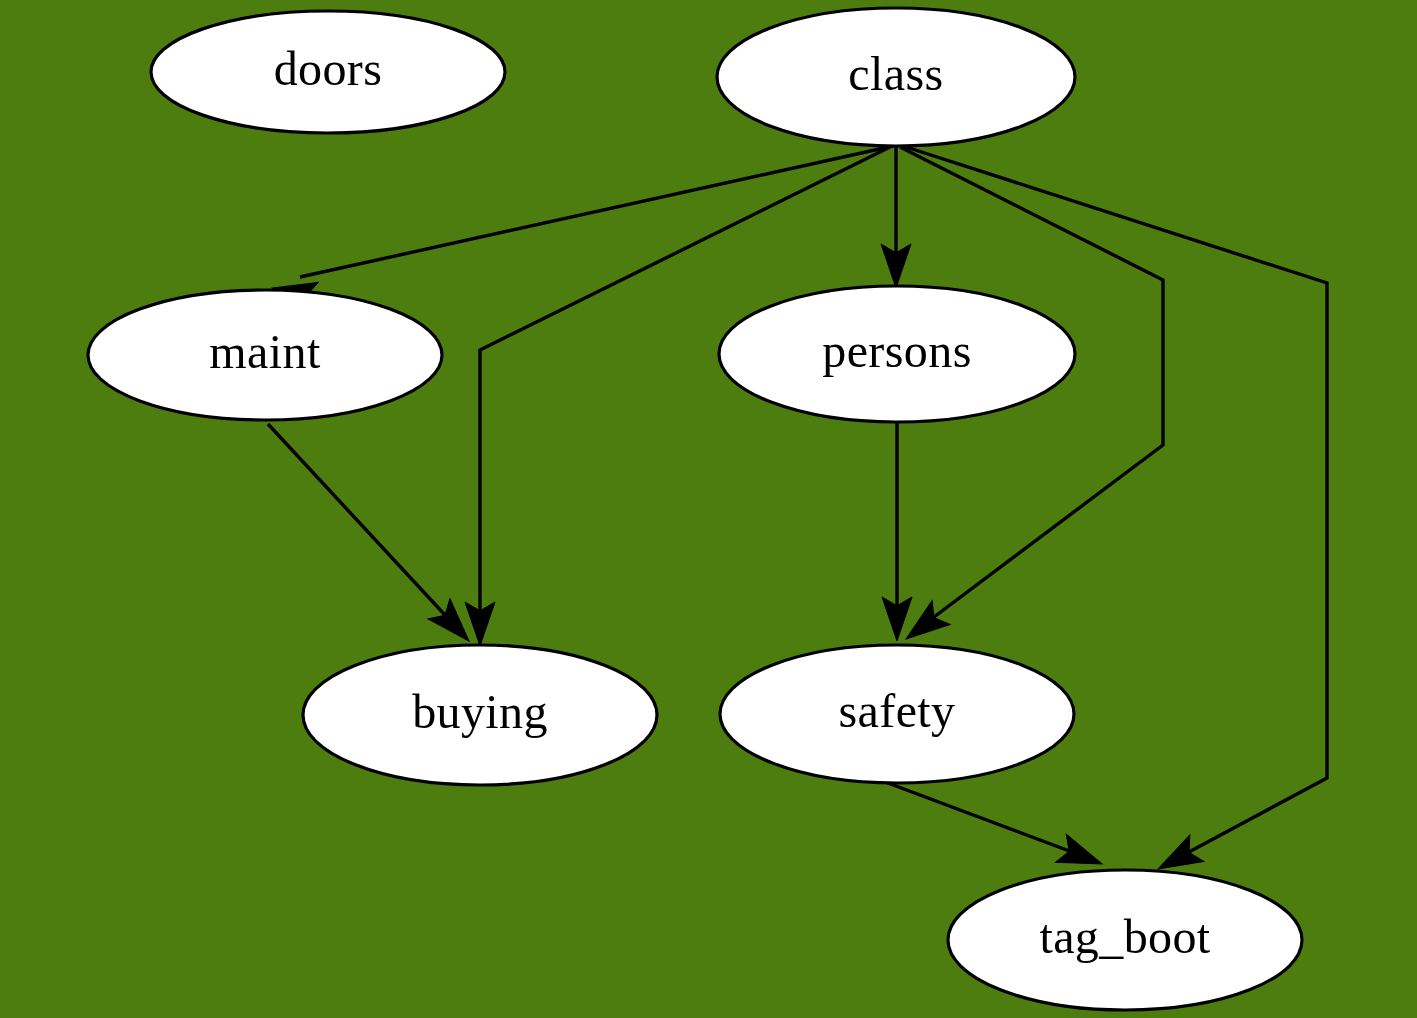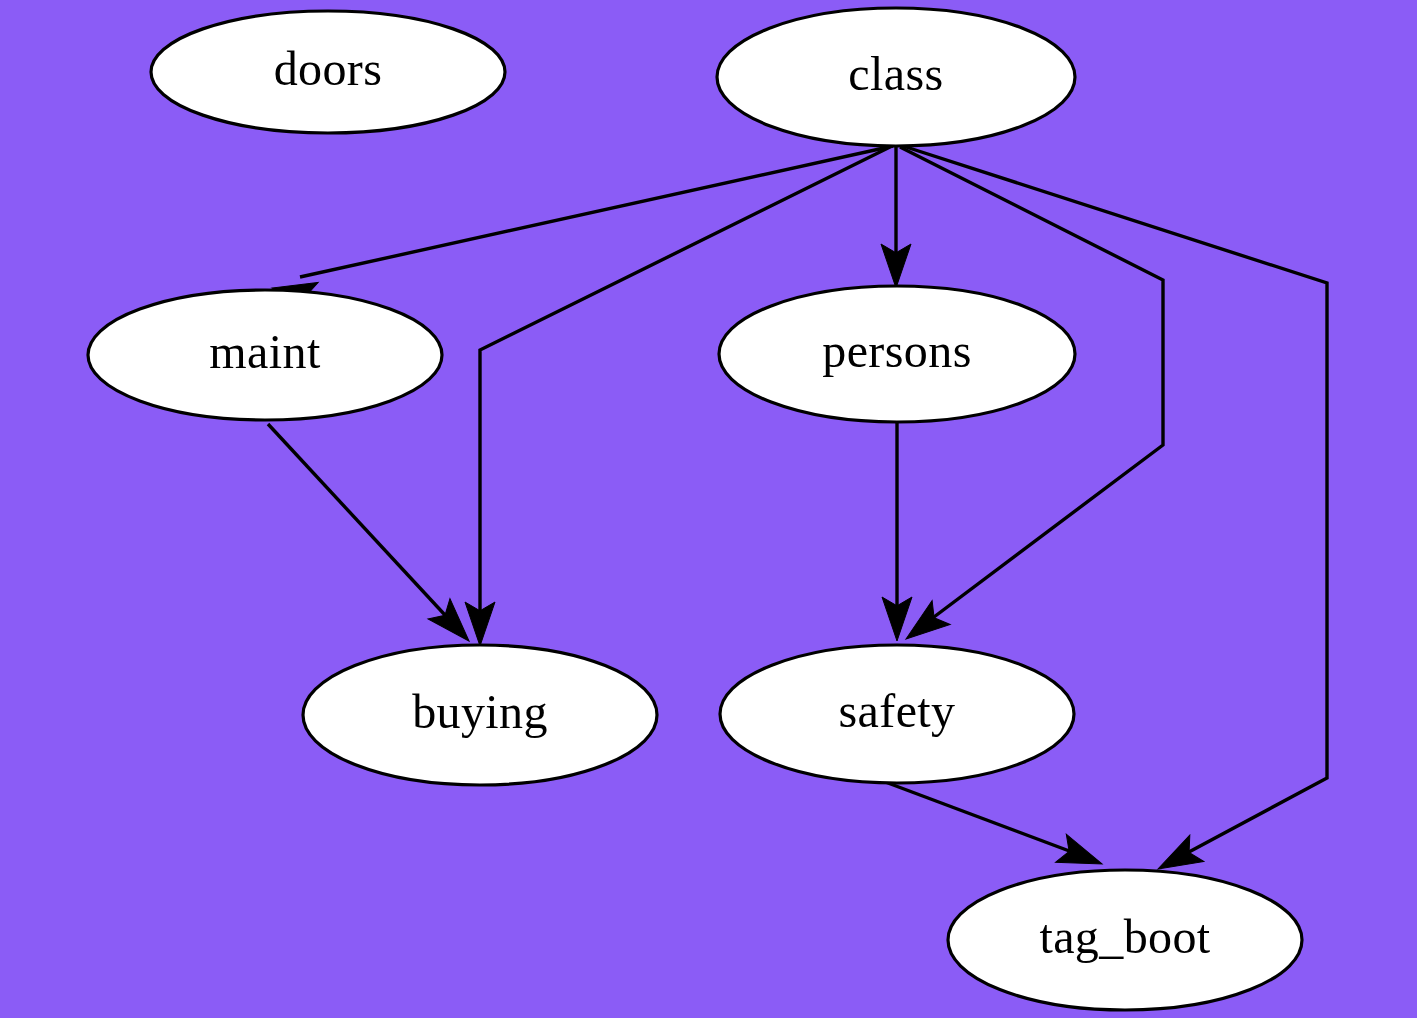--- a/index.html
+++ b/index.html
@@ -7,21 +7,21 @@
     padding: 0;
     background: #ffffff;
   }
   body {
     font-family: "Liberation Serif", "DejaVu Serif", serif;
   }
   #graph-canvas {
     position: relative;
     width: 1417px;
     height: 1018px;
-    background: #8b5cf6;
+    background: #4d7c0f;
     overflow: hidden;
   }
   #graph-svg {
     position: absolute;
     top: 0;
     left: 0;
     width: 1417px;
     height: 1018px;
     display: block;
   }

